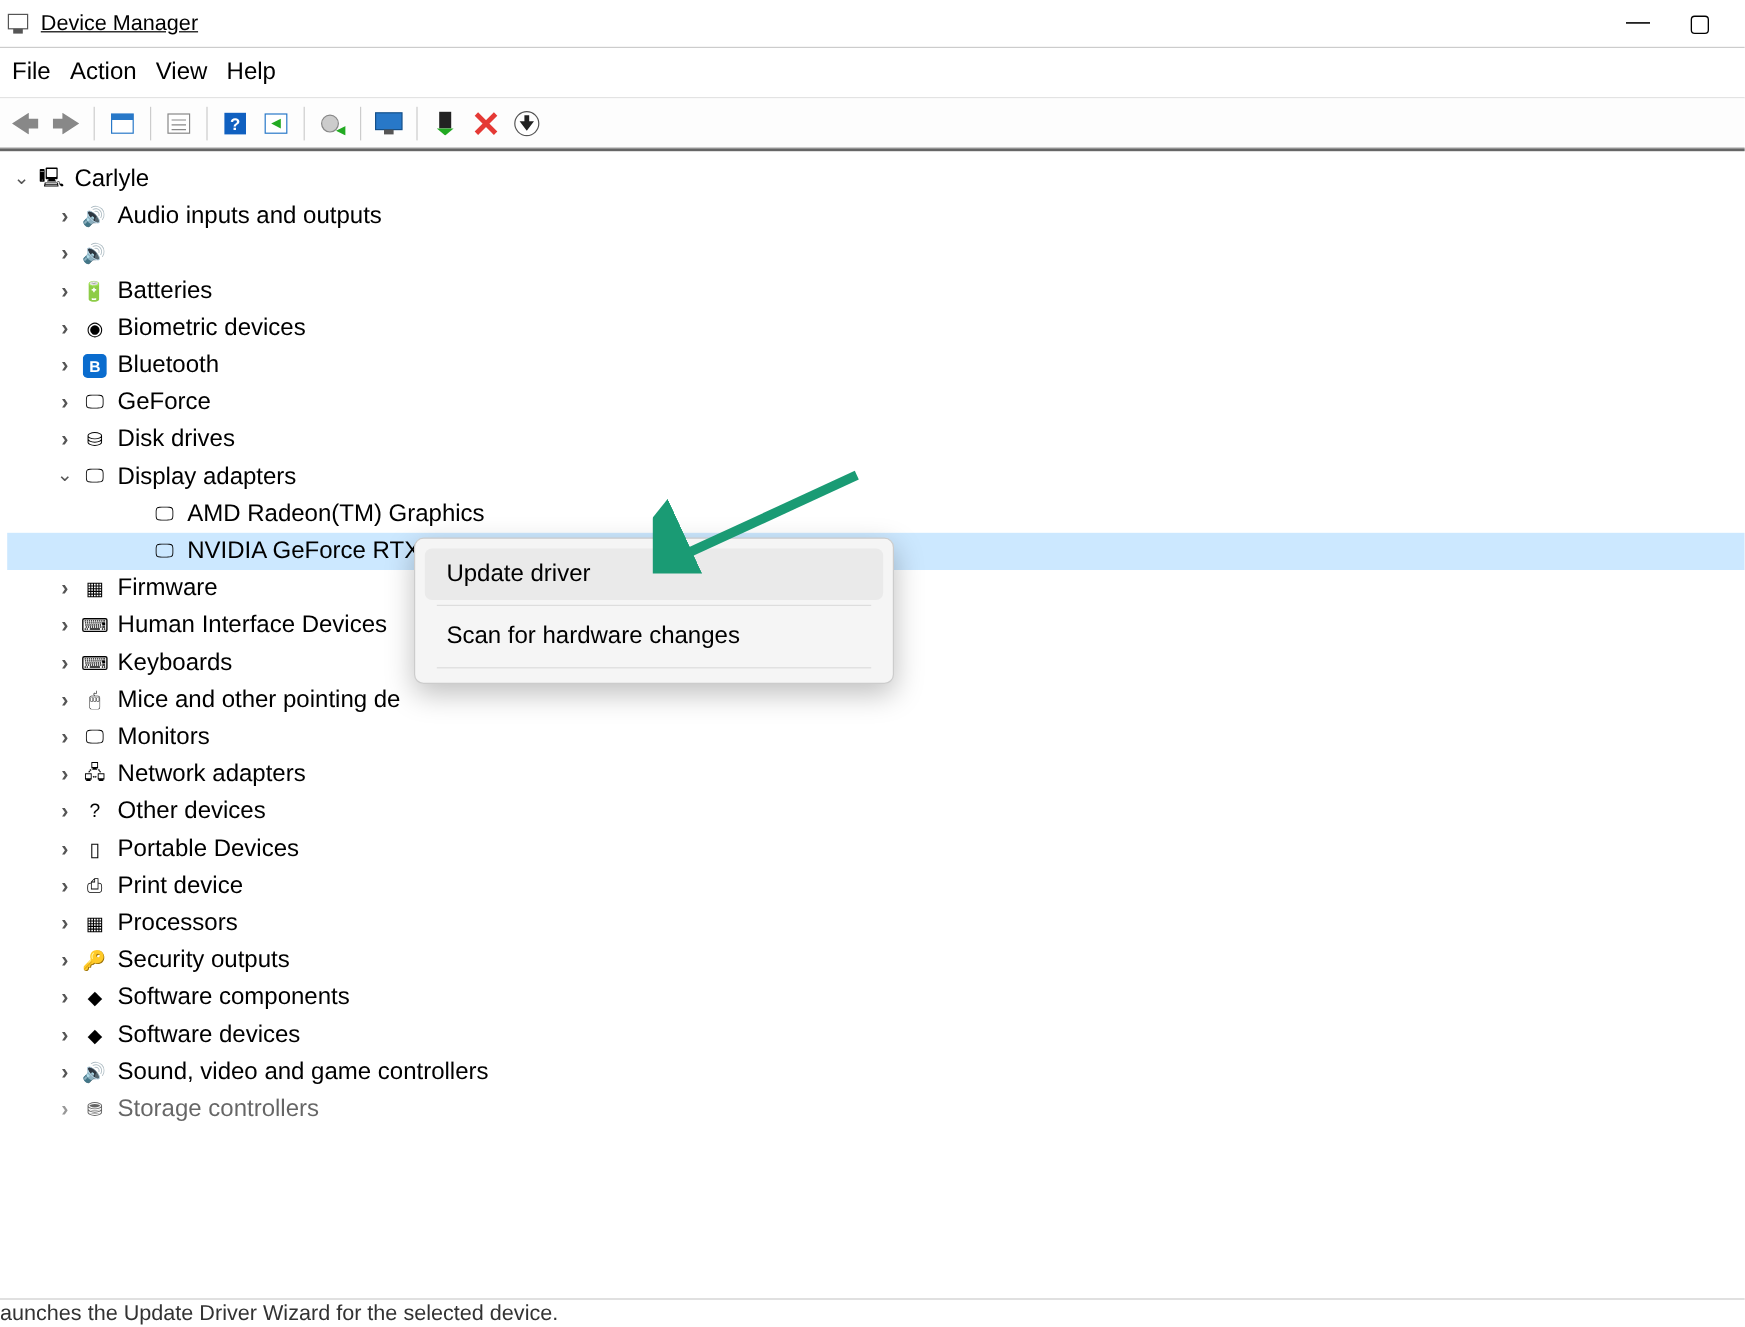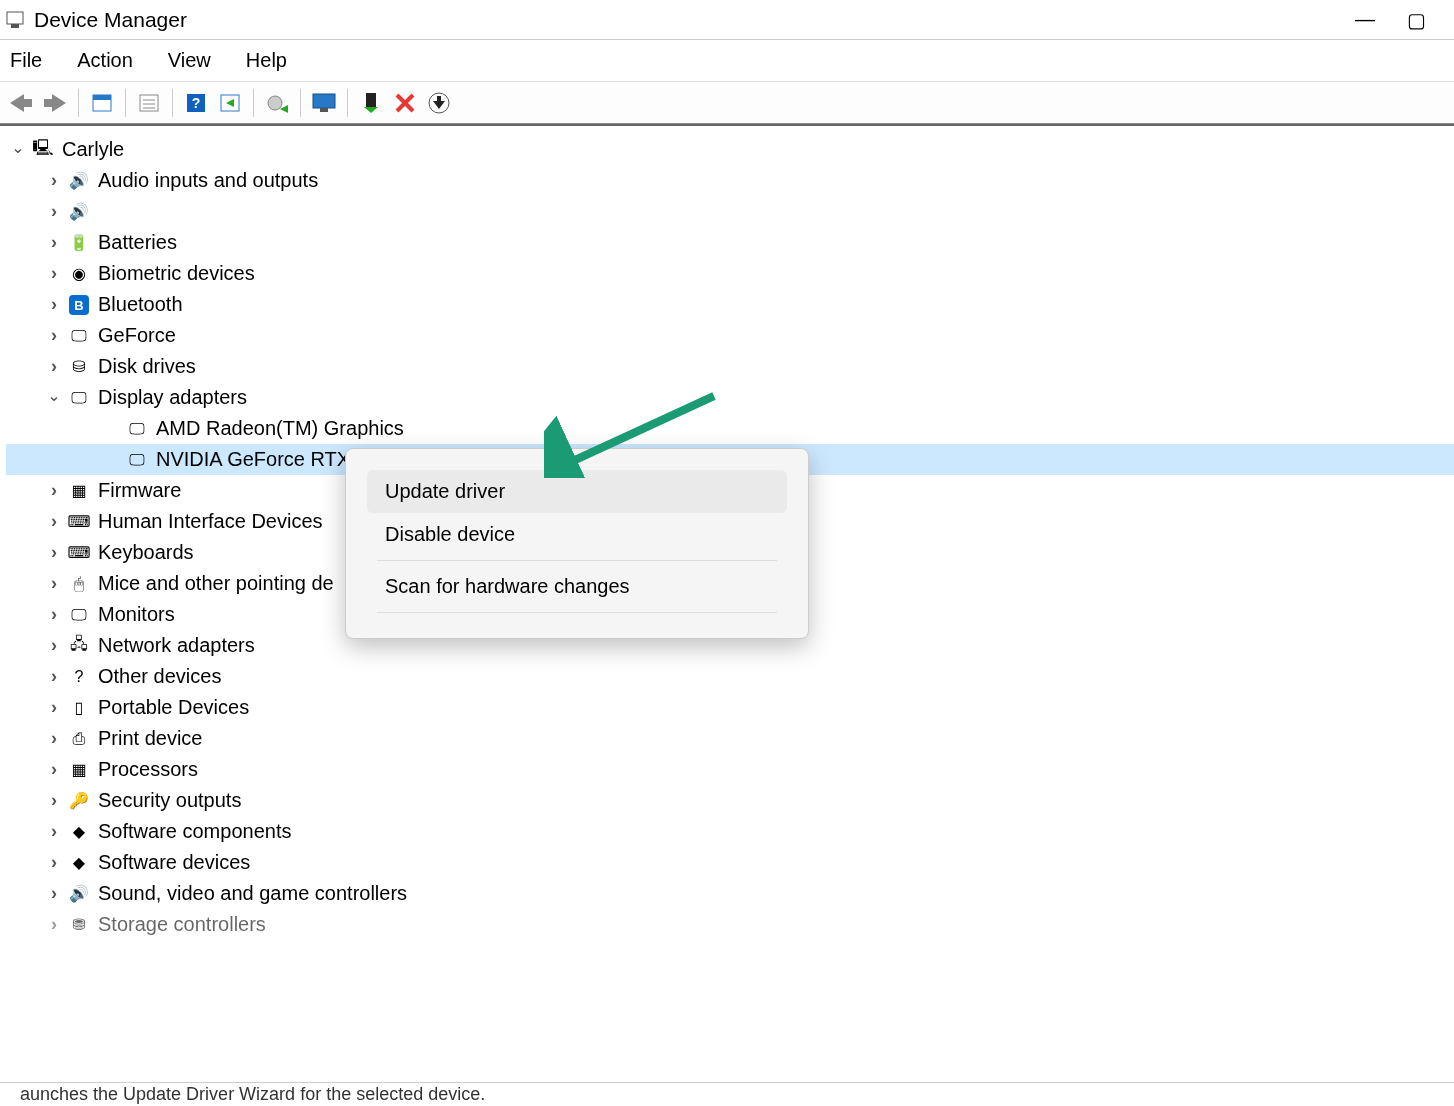--- a/index.html
+++ b/index.html
@@ -1,41 +1,41 @@
 <!DOCTYPE html>
 <html><head>
 <meta charset="utf-8">
 <style>
   * { box-sizing: border-box; margin: 0; padding: 0; }
   html, body { width: 1454px; height: 1106px; font-family: "Segoe UI", Tahoma, sans-serif; font-size: 20px; background: #fff; color: #000; overflow: hidden; }
   .titlebar { height: 40px; display: flex; align-items: center; padding: 0 4px; border-bottom: 1px solid #ccc; }
   .titlebar .app-icon { width: 22px; height: 22px; margin-right: 8px; display:inline-flex; align-items:center; justify-content:center;}
-  .titlebar .title { font-size: 21px; }
+  .titlebar .title { font-size: 18px; text-decoration: underline; }
   .window-controls { margin-left: auto; display: flex; gap: 32px; padding-right: 24px; }
   .window-controls span { font-size: 20px; font-family: "Segoe UI Symbol", sans-serif; }
-  .menubar { height: 42px; display: flex; align-items: center; padding: 0 10px; gap: 35px; border-bottom: 1px solid #ddd; }
+  .menubar { height: 42px; display: flex; align-items: center; padding: 0 10px; gap: 16px; border-bottom: 1px solid #ddd; }
   .menubar span { font-size: 20px; }
   .toolbar { height: 42px; display: flex; align-items: center; padding: 0 6px; border-bottom: 1px solid #888; gap: 4px; background:#fdfdfd;}
   .toolbar .tb-btn { width: 30px; height: 30px; display:inline-flex; align-items:center; justify-content:center; border:1px solid transparent; }
   .toolbar .sep { width:1px; height:28px; background:#ccc; margin:0 4px; }
   .tree-area { position: relative; padding: 8px 0 0 6px; height: calc(100% - 40px - 42px - 42px - 24px); overflow:hidden; border-top:2px solid #666; }
-  .statusbar { height:24px; border-top:1px solid #ccc; font-size:18px; padding:0 20px; display:flex; align-items:center; color:#333; }
+  .statusbar { height:24px; border-top:1px solid #ccc; font-size:18px; padding:0 0; display:flex; align-items:center; color:#333; }
   .node { display:flex; align-items:center; height:31px; }
   .chev { width:20px; display:inline-flex; align-items:center; justify-content:center; color:#555; font-size:14px;}
   .chev.open::before { content:"⌄"; font-size:16px; position:relative; top:-2px;}
   .chev.closed::before { content:"›"; font-size:18px; font-weight:bold;}
   .chev.none::before { content:""; }
   .dev-icon { width:26px; height:26px; margin:0 6px 0 2px; display:inline-flex; align-items:center; justify-content:center; font-size:16px;}
   .label { white-space:nowrap; }
   .indent0 { padding-left: 2px; }
   .indent1 { padding-left: 38px; }
   .indent2 { padding-left: 96px; }
   .selected { background:#cce8ff; }
   .selected .label { }
-  .context-menu { position:absolute; left:345px; top:322px; width:464px; background:#f5f5f5; border:1px solid #ccc; border-radius:8px; box-shadow:0 8px 24px rgba(0,0,0,.25); padding:21px; z-index:50;}
+  .context-menu { position:absolute; left:345px; top:322px; width:400px; background:#f5f5f5; border:1px solid #ccc; border-radius:8px; box-shadow:0 8px 24px rgba(0,0,0,.25); padding:8px; z-index:50;}
   .cm-item { padding:10px 18px; border-radius:6px; font-size:20px; }
   .cm-item.hover { background:#eaeaea; }
   .cm-sep { height:1px; background:#ddd; margin:4px 10px; }
   .cm-item.bold { font-weight:600; }
   
   .arrow { position:absolute; left:544px; top:262px; width:180px; height:90px; z-index:60; pointer-events:none;}
   
   svg { display:block; }
 </style>
 </head>
@@ -272,21 +272,20 @@
       <span class="label">Sound, video and game controllers</span>
     </div>
   <div class="node indent1" style="opacity:.6">
       <span class="chev closed"></span>
       <span class="dev-icon">⛃</span>
       <span class="label">Storage controllers</span>
     </div>
 
   <div class="context-menu">
     <div class="cm-item hover">Update driver</div>
-    <div class="cm-item">Disable device</div>
     <div class="cm-sep"></div>
     <div class="cm-item">Scan for hardware changes</div>
     <div class="cm-sep"></div>
   </div>
 
   <div class="arrow">
     <svg width="180" height="90">
       <defs>
           <marker id="ah" markerWidth="12" markerHeight="12" refX="2" refY="6" orient="auto">
             <polygon points="0,0 12,6 0,12" fill="#1a9b74"></polygon>

